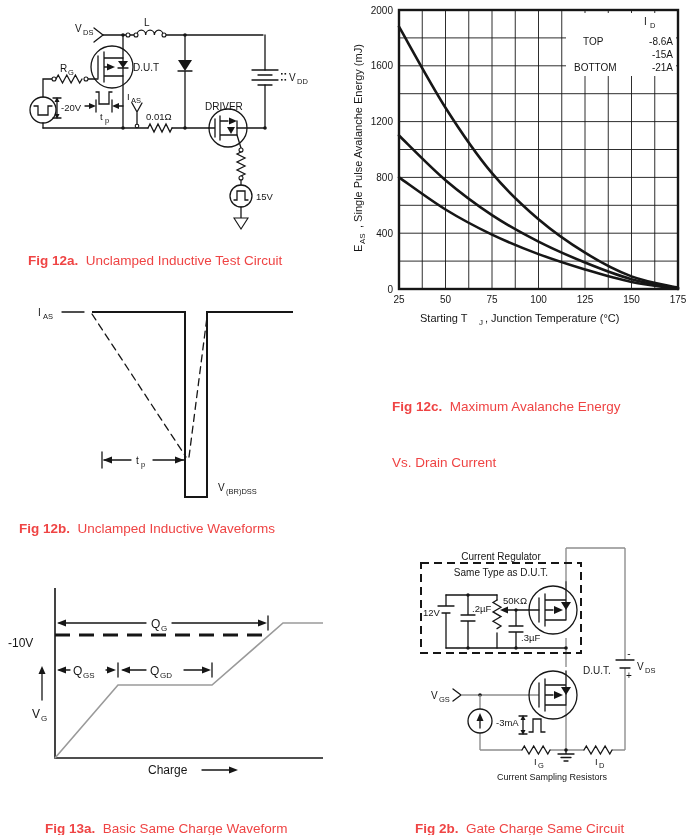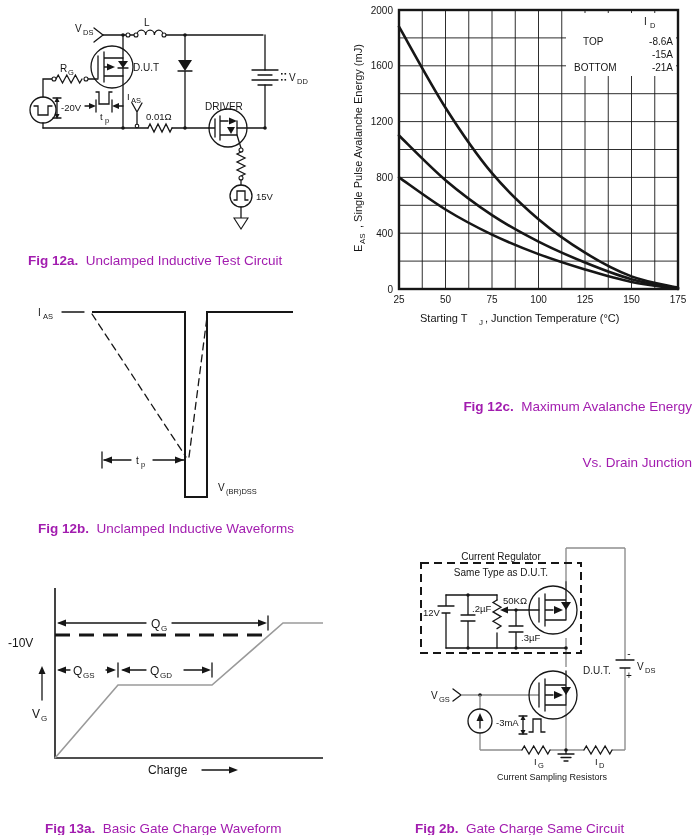--- a/index.html
+++ b/index.html
@@ -8,23 +8,23 @@
   svg{position:absolute;overflow:visible;}
   svg text{font-family:"Liberation Sans",sans-serif;fill:#161616;}
   .t12{font-size:12px}.t11{font-size:11px}.t10{font-size:10px}.t9{font-size:9.5px}
   .sub{font-size:7.5px}.sub8{font-size:8px}
   .wire{stroke:#161616;stroke-width:1.3;fill:none;stroke-linecap:round}
   .wire2{stroke:#161616;stroke-width:2;fill:none}
   .wireg{stroke:#8f8f8f;stroke-width:1.4;fill:none}
   .grayline{stroke:#9a9a9a;stroke-width:1.6;fill:none}
   .fillb{fill:#161616;stroke:none}
   .openc{fill:#fff;stroke:#161616;stroke-width:1.1}
-  .caption{position:absolute;font-size:13.5px;color:#a21caf;white-space:pre;}
+  .caption{position:absolute;font-size:13.5px;color:#ef4444;white-space:pre;}
   .caption b{font-weight:bold;}
-  .cap-center{text-align:right;width:300px;line-height:1.4;}
+  .cap-center{text-align:left;width:300px;line-height:1.4;}
 </style>
 </head>
 <body>
 
 <div class="page">
 
   <svg style="left:0;top:0" width="346" height="240" viewBox="0 0 346 240">
 
     <path class="wire" d="M103,35 H134"></path>
     <path class="wire" d="M166,35 H263"></path>
@@ -176,40 +176,40 @@
     <text class="t11" x="139" y="322"> , Junction Temperature (°C)</text>
 
     <g transform="translate(16,252) rotate(-90)">
       <text class="t11" x="0" y="0">E</text>
       <text class="sub8" x="8" y="3">AS</text>
       <text class="t11" x="24" y="0"> ,  Single Pulse Avalanche Energy (mJ)</text>
     </g>
   </svg>
   <div class="caption cap-center" style="left:392px;top:360px">
     <div><b>Fig 12c.</b><span>  Maximum Avalanche Energy</span></div>
-    <div>Vs. Drain Junction</div>
+    <div>Vs. Drain Current</div>
   </div>
 
   <svg style="left:0;top:275px" width="346" height="235" viewBox="0 0 346 235">
     <text class="t10" x="38" y="41">I</text>
     <text class="sub" x="43" y="44">AS</text>
     <path class="wire" d="M62,37 H84"></path>
     <path class="wire2" d="M92,37 H185 V222 H207 V37 H293"></path>
     <path class="wire" stroke-dasharray="7,5" d="M92,39 L186,182"></path>
     <path class="wire" stroke-dasharray="7,5" d="M189,182 L207,42"></path>
 
     <path class="wire" d="M102,177 V193 M104,185 H131 M153,185 H184"></path>
     <polygon class="fillb" points="103,185 112,181.5 112,188.5"></polygon>
     <polygon class="fillb" points="184,185 175,181.5 175,188.5"></polygon>
     <text class="t10" x="136" y="189">t</text>
     <text class="sub" x="141" y="192">p</text>
     <text class="t10" x="218" y="216">V</text>
     <text class="sub" x="226" y="219">(BR)DSS</text>
   </svg>
-  <div class="caption" style="left:23px;top:506px">
+  <div class="caption" style="left:4px;top:506px">
     <b>Fig 12b.</b><span>  Unclamped Inductive Waveforms</span>
   </div>
 
   <svg style="left:0;top:580px" width="346" height="215" viewBox="0 0 346 215">
     <path d="M55,8 V178 H323" stroke="#161616" stroke-width="1.6" fill="none"></path>
     <polyline class="grayline" points="55,178 118,105 212,105 283,43 323,43"></polyline>
     <path stroke="#161616" stroke-width="3" stroke-dasharray="15,9" fill="none" d="M55,55 H268"></path>
 
     <path class="wire" d="M59,43 H146 M172,43 H264 M268,36 V50"></path>
     <polygon class="fillb" points="57,43 66,39.5 66,46.5"></polygon>
@@ -232,21 +232,21 @@
     <text class="t12" x="8" y="67">-10V</text>
     <path class="wire" d="M42,120 V90"></path>
     <polygon class="fillb" points="42,86 38.5,94 45.5,94"></polygon>
     <text class="t12" x="32" y="138">V</text>
     <text class="sub8" x="41" y="141">G</text>
     <text class="t12" x="148" y="194">Charge</text>
     <path class="wire" d="M202,190 H234"></path>
     <polygon class="fillb" points="238,190 229,186.5 229,193.5"></polygon>
   </svg>
   <div class="caption" style="left:30px;top:806px">
-    <b>Fig 13a.</b><span>  Basic Gate Charge Waveform</span>
+    <b>Fig 13a.</b><span>  Basic Same Charge Waveform</span>
   </div>
 
   <svg style="left:346px;top:540px" width="347" height="260" viewBox="0 0 347 260">
 
     <path class="wireg" d="M220,8 H279 M279,8 V120 M279,128 V210 M134,210 H176 M204,210 H238 M266,210 H279"></path>
     <path class="wireg" d="M220,42 V8 M220,98 V127 M220,165 V210 M116,155 H193"></path>
 
     <path class="wire" d="M270,120 H288 M274,128 H284"></path>
     <text class="t10" x="283" y="117" text-anchor="middle">-</text>
     <text class="t10" x="283" y="139" text-anchor="middle">+</text>

